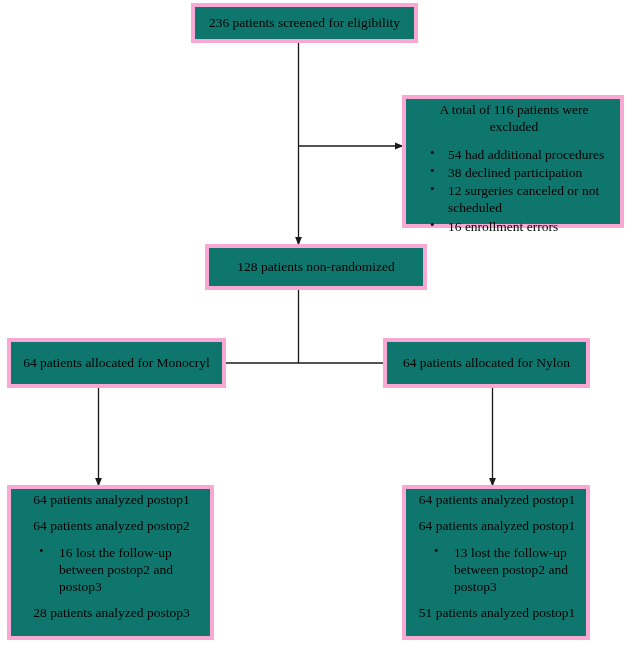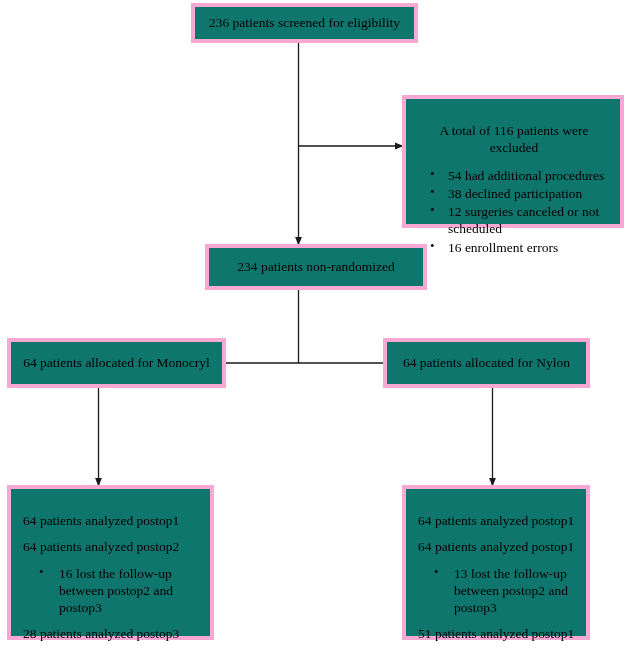--- a/index.html
+++ b/index.html
@@ -27,21 +27,21 @@
     line-height: 1.28;
     color: #000;
   }
   .box.center-text {
     display: flex;
     align-items: center;
     justify-content: center;
     text-align: center;
   }
   .box.pad {
-    padding: 23px 10px 8px 12px;
+    padding: 2px 10px 8px 12px;
   }
   .heading-line {
     text-align: center;
     margin: 0 0 10px 0;
   }
   ul.bullets {
     margin: 0;
     padding: 0 0 0 30px;
     list-style: none;
   }
@@ -53,21 +53,21 @@
   }
   ul.bullets li::before {
     content: "\2022";
     position: absolute;
     left: -18px;
     top: -1px;
     font-size: 13px;
   }
   .outcome-line {
     margin: 0 0 9px 0;
-    text-align: left;
+    text-align: center;
   }
   ul.bullets.outcome {
     padding-left: 36px;
     margin: 0 0 9px 0;
   }
   ul.bullets.outcome li::before {
     left: -20px;
   }
   svg.connectors {
     position: absolute;
@@ -112,21 +112,21 @@
     <div class="heading-line">A total of 116 patients were excluded</div>
     <ul class="bullets">
       <li>54 had additional procedures</li>
       <li>38 declined participation</li>
       <li>12 surgeries canceled or not scheduled</li>
       <li>16 enrollment errors</li>
     </ul>
   </div>
 
   <div class="box center-text" style="left:205px; top:244px; width:222px; height:46px;">
-    <span>234 patients non-randomized</span>
+    <span>128 patients non-randomized</span>
   </div>
 
   <div class="box center-text" style="left:7px; top:338px; width:219px; height:50px;">
     <span>64 patients allocated for Monocryl</span>
   </div>
 
   <div class="box center-text" style="left:383px; top:338px; width:207px; height:50px;text-align:center;">
     <span>64 patients allocated for Nylon</span>
   </div>
 

